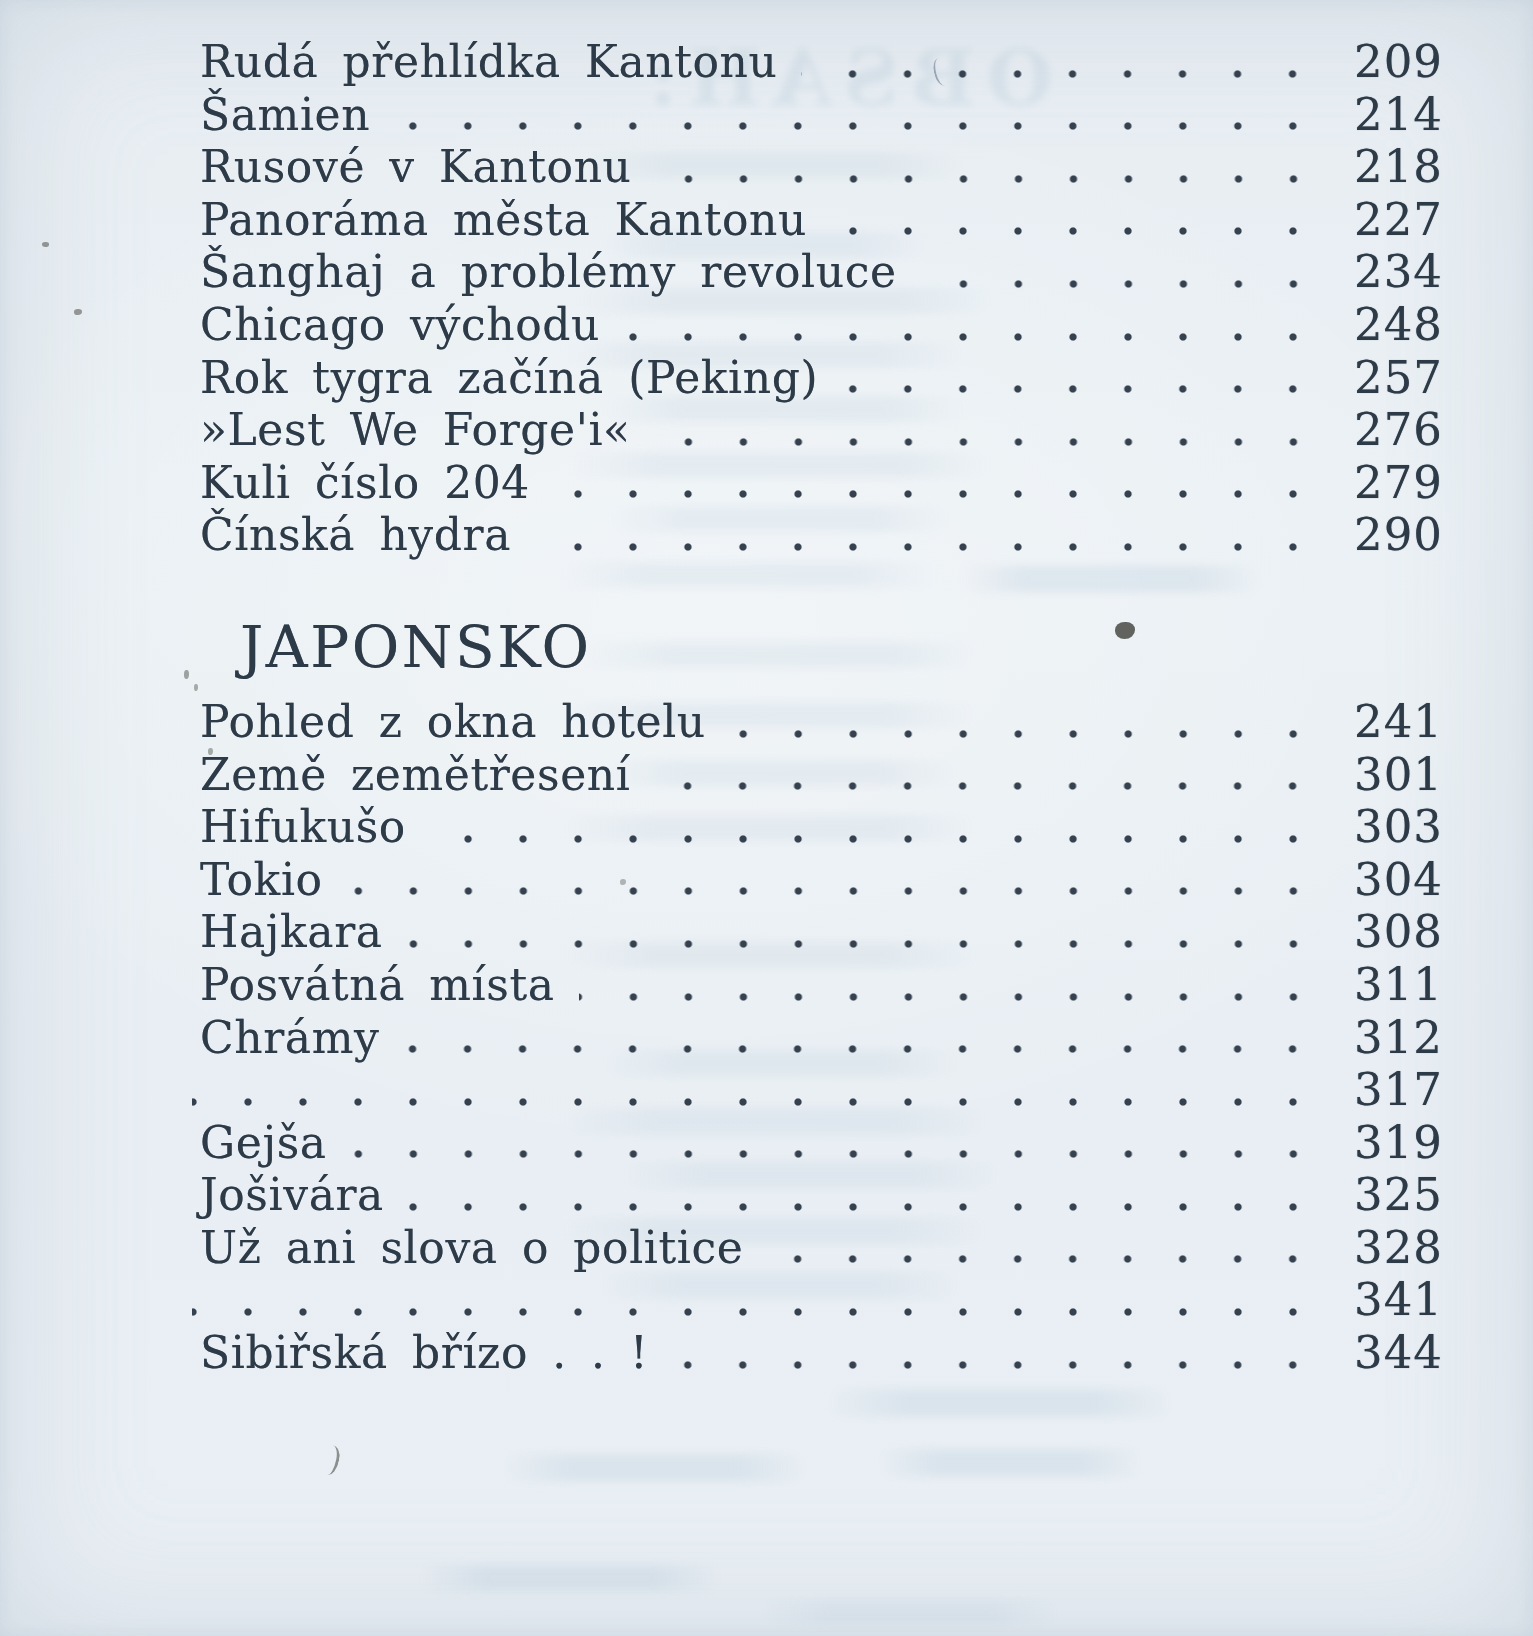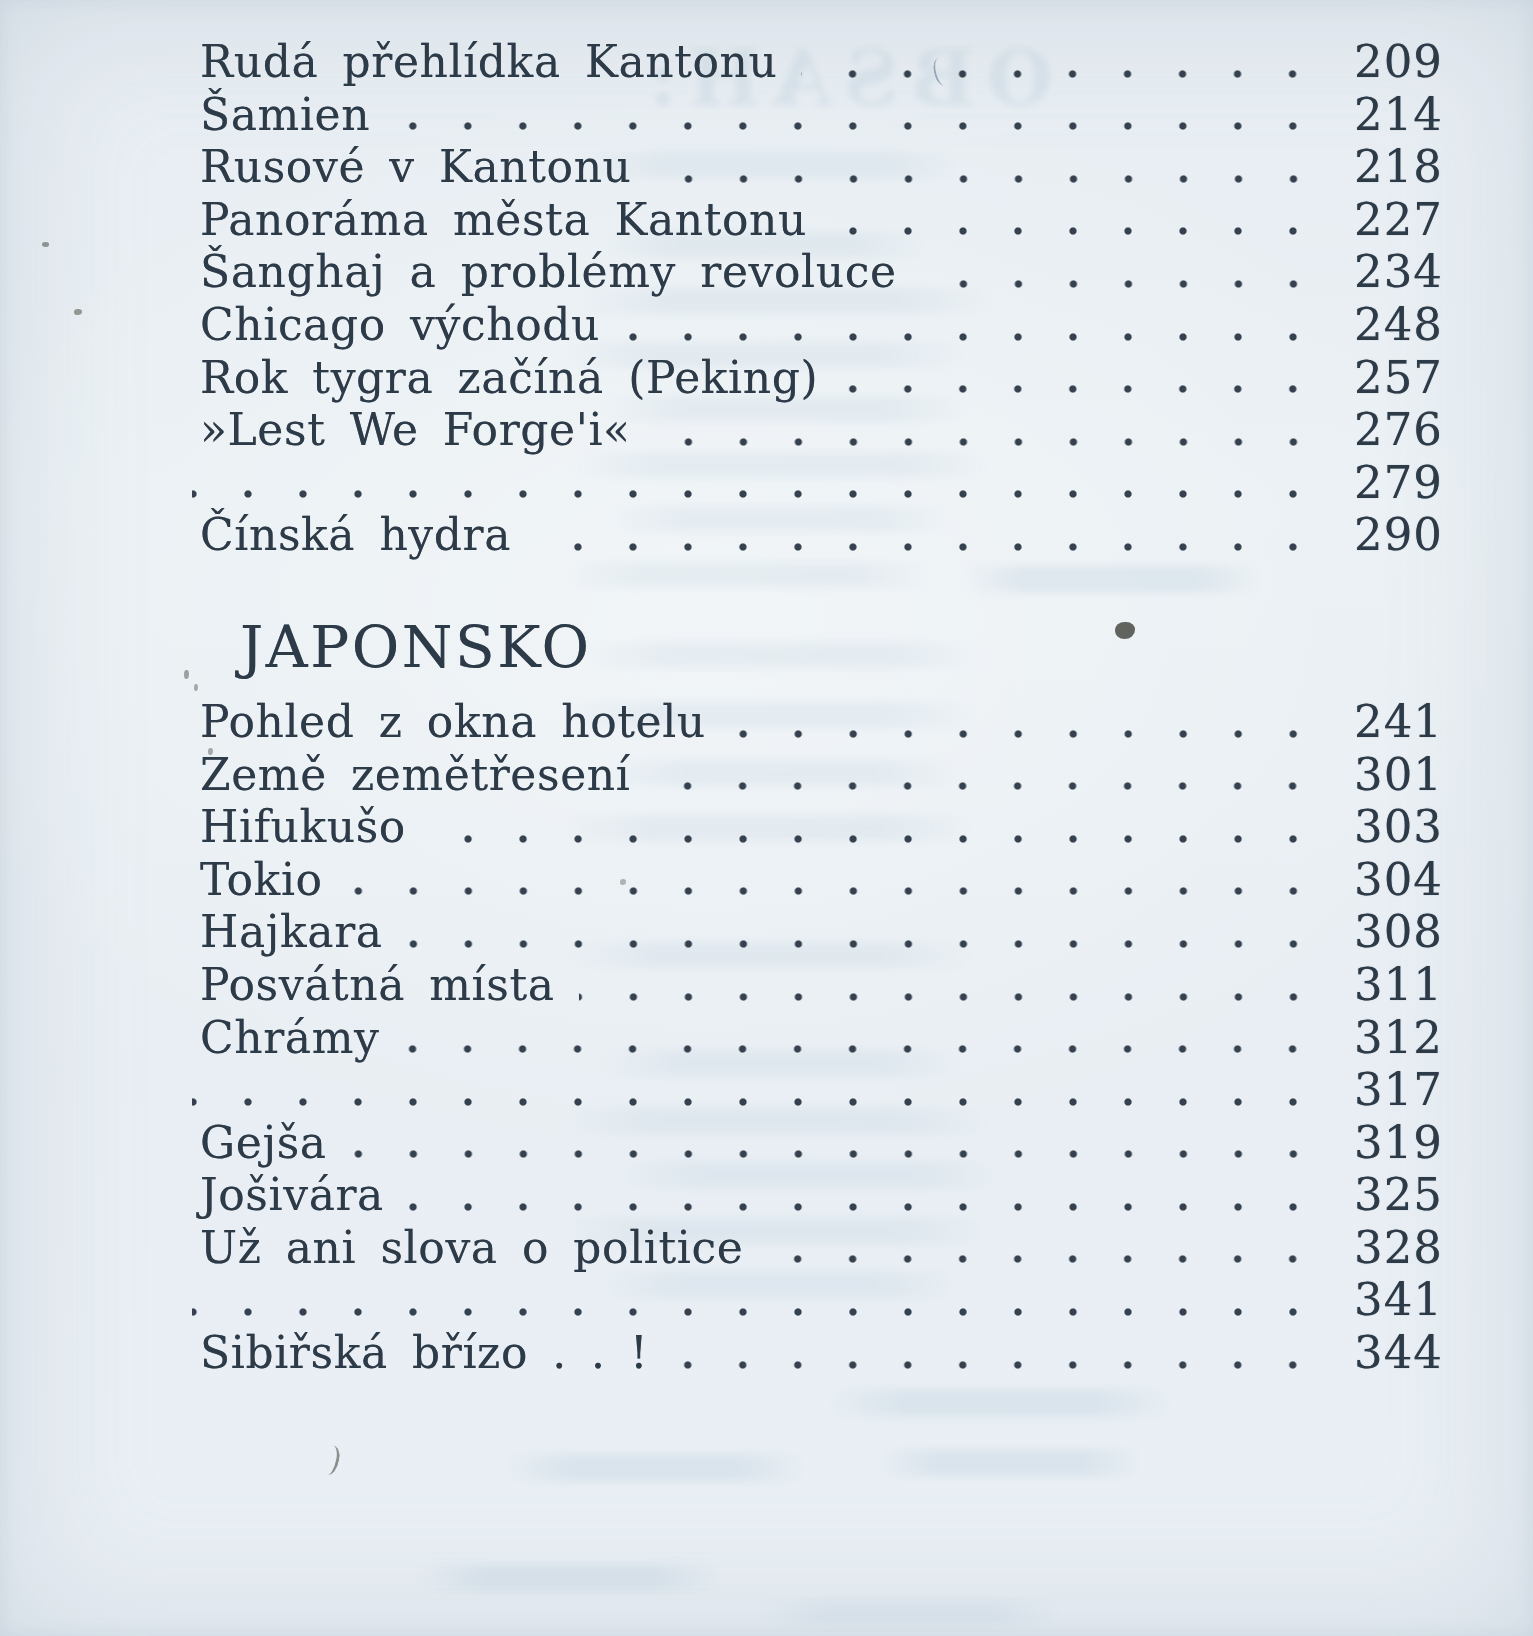--- a/index.html
+++ b/index.html
@@ -168,20 +168,21 @@
     <span class="pagenum">257</span>
   </div>
 
   <div class="row">
     <span class="title">»Lest We Forge'i«</span>
     <span class="leader"></span>
     <span class="pagenum">276</span>
   </div>
 
   <div class="row">
+    <span class="title">Kuli číslo 204</span>
     <span class="leader"></span>
     <span class="pagenum">279</span>
   </div>
 
 
   <div class="row">
     <span class="title">Čínská hydra</span>
     <span class="leader"></span>
     <span class="pagenum">290</span>
   </div>

